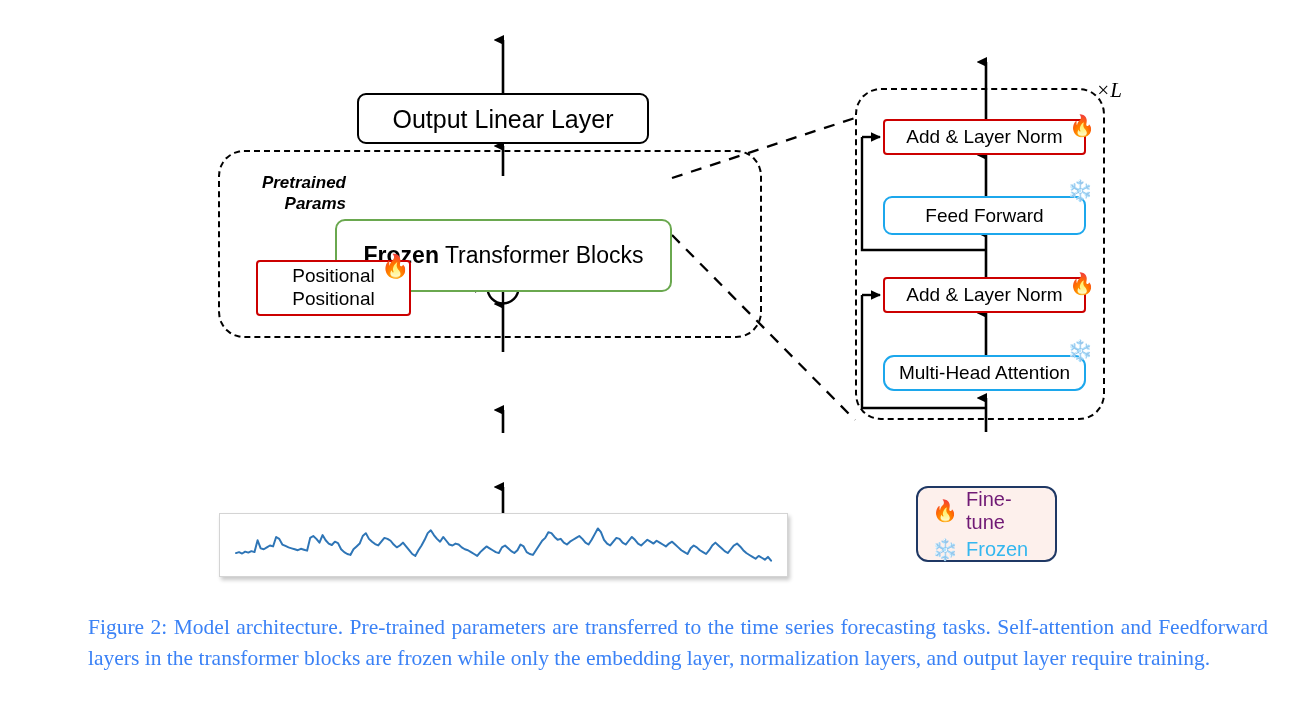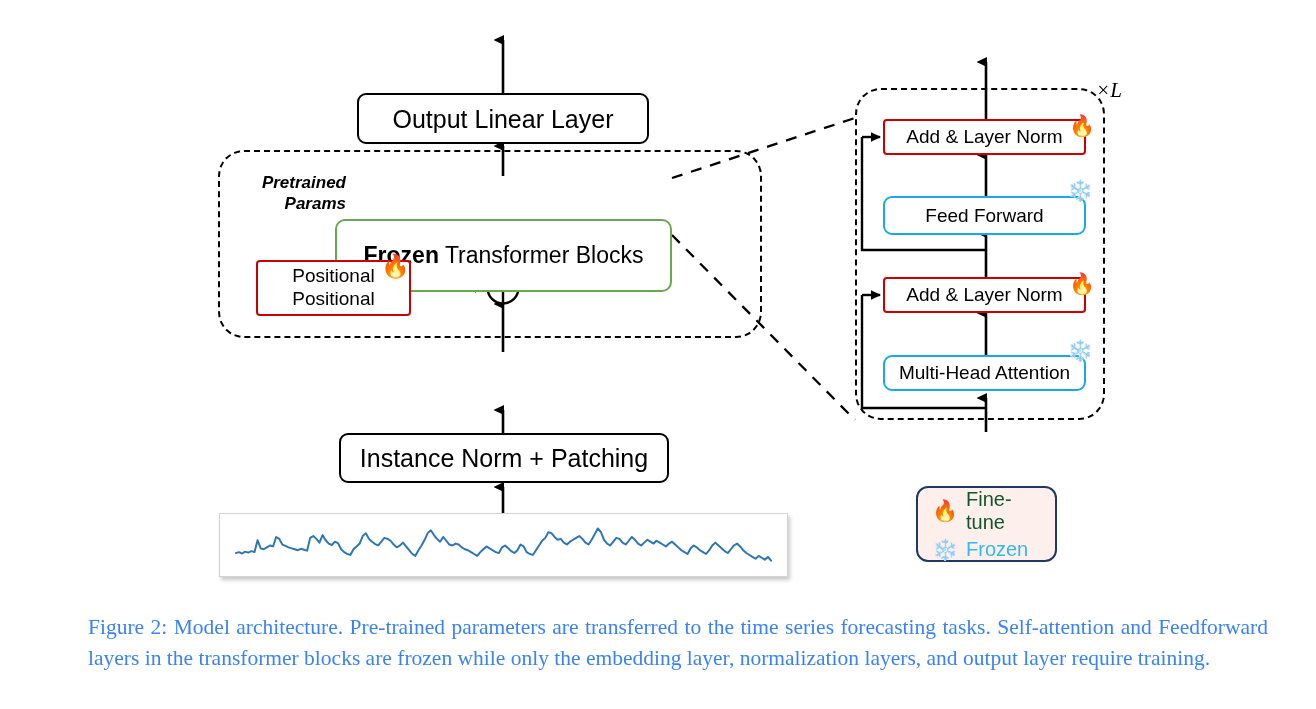--- a/index.html
+++ b/index.html
@@ -218,23 +218,20 @@
 
     <div class="node red two-line" style="left:256px; top:260px; width:155px; height:56px; font-size:19px;">
       <span>
         <span class="lbl">Positional</span>
         <span class="lbl">Positional</span>
       </span>
     </div>
     <span class="badge" style="left:381px; top:255px;">🔥</span>
 
 
-    <div class="node black" style="left:339px; top:433px; width:330px; height:50px;">
-      <span>Instance Norm + Patching</span>
-    </div>
 
     <div id="series-box" style="left:219px; top:513px; width:569px; height:64px;">
       <svg id="series-svg" viewBox="0 0 569 64" preserveAspectRatio="none">
         <polyline id="series-path" fill="none" stroke="#2e75b6" stroke-width="2" stroke-linejoin="round" stroke-linecap="round" points="16.00,40.31 19.10,39.33 22.21,40.80 25.31,38.84 28.42,39.82 31.52,38.36 34.62,39.33 37.73,27.11 40.83,35.42 43.94,36.40 47.04,34.44 50.14,32.49 53.25,33.47 56.35,23.69 59.46,25.64 62.56,31.51 65.66,32.98 68.77,34.44 71.87,35.42 74.98,36.40 78.08,37.38 81.18,35.91 84.29,36.89 87.39,37.87 90.50,24.67 93.60,22.71 96.71,25.64 99.81,29.56 102.91,21.73 106.02,27.11 109.12,30.53 112.23,32.00 115.33,28.58 118.43,30.04 121.54,36.40 124.64,39.33 127.75,41.29 130.85,42.27 133.95,36.40 137.06,33.47 140.16,30.53 143.27,22.71 146.37,19.78 149.47,25.64 152.58,28.58 155.68,31.02 158.79,32.49 161.89,28.58 164.99,24.67 168.10,25.64 171.20,27.60 174.31,31.51 177.41,34.44 180.51,32.49 183.62,29.56 186.72,33.47 189.83,37.38 192.93,41.29 196.03,43.24 199.14,37.38 202.24,32.49 205.35,26.62 208.45,19.78 211.55,16.84 214.66,21.73 217.76,25.64 220.87,28.58 223.97,23.69 227.08,27.60 230.18,31.51 233.28,32.49 236.39,30.53 239.49,31.51 242.60,34.44 245.70,36.40 248.80,37.38 251.91,39.33 255.01,41.29 258.12,43.24 261.22,39.33 264.32,36.40 267.43,33.47 270.53,35.42 273.64,37.38 276.74,39.33 279.84,40.31 282.95,34.44 286.05,32.49 289.16,35.42 292.26,38.36 295.36,40.31 298.47,37.38 301.57,31.51 304.68,33.47 307.78,39.33 310.88,41.29 313.99,42.27 317.09,37.38 320.20,32.49 323.30,27.60 326.40,24.67 329.51,18.80 332.61,19.78 335.72,23.69 338.82,26.62 341.92,25.64 345.03,29.56 348.13,31.51 351.24,28.58 354.34,26.62 357.45,24.67 360.55,22.71 363.65,25.64 366.76,29.56 369.86,31.51 372.97,26.62 376.07,20.76 379.17,14.89 382.28,18.80 385.38,26.62 388.49,30.53 391.59,32.49 394.69,28.58 397.80,24.67 400.90,25.64 404.01,29.56 407.11,31.51 410.21,27.60 413.32,23.69 416.42,26.62 419.53,30.53 422.63,32.49 425.73,29.56 428.84,26.62 431.94,28.58 435.05,30.53 438.15,27.60 441.25,29.56 444.36,31.51 447.46,33.47 450.57,30.53 453.67,28.58 456.77,31.51 459.88,34.44 462.98,37.38 466.09,39.33 469.19,41.29 472.29,35.42 475.40,32.49 478.50,34.44 481.61,37.38 484.71,39.33 487.82,41.29 490.92,37.38 494.02,32.49 497.13,29.56 500.23,32.49 503.34,35.42 506.44,38.36 509.54,40.31 512.65,36.40 515.75,32.49 518.86,30.53 521.96,33.47 525.06,37.38 528.17,40.31 531.27,42.27 534.38,44.22 537.48,46.18 540.58,43.24 543.69,45.20 546.79,47.16 549.90,44.22 553.00,48.13"></polyline>
       </svg>
     </div>
 
     <div class="dashbox" style="left:855px; top:88px; width:250px; height:332px;"></div>
 
     <div class="xl-label" style="left:1096px; top:78px;">×L</div>
@@ -247,29 +244,29 @@
     <div class="node blue" style="left:883px; top:196px; width:203px; height:39px;">
       <span>Feed Forward</span>
     </div>
     <span class="badge" style="left:1067px; top:180px; font-size:21px;">❄️</span>
 
     <div class="node red" style="left:883px; top:277px; width:203px; height:36px;">
       <span>Add &amp; Layer Norm</span>
     </div>
     <span class="badge" style="left:1069px; top:273px; font-size:21px;">🔥</span>
 
-    <div class="node blue" style="left:883px; top:355px; width:203px; height:36px;">
+    <div class="node blue" style="left:883px; top:355px; width:203px; height:36px;border-radius:11px;">
       <span>Multi-Head Attention</span>
     </div>
     <span class="badge" style="left:1067px; top:340px; font-size:21px;">❄️</span>
 
     <div id="legend" style="left:916px; top:486px; width:141px; height:76px;">
       <div class="legend-row">
         <span class="emo">🔥</span>
-        <span style="color:#14532d;">Fine-tune</span>
+        <span style="color:#701a75;">Fine-tune</span>
       </div>
       <div class="legend-row">
         <span class="emo">❄️</span>
         <span style="color:#35b7ef;">Frozen</span>
       </div>
     </div>
 
   </div>
 
   <div id="caption" style="left:88px; top:612px; width:1180px;">Figure 2: Model architecture. Pre-trained parameters are transferred to the time series forecasting tasks. Self-attention and Feedforward layers in the transformer blocks are frozen while only the embedding layer, normalization layers, and output layer require training.</div>

